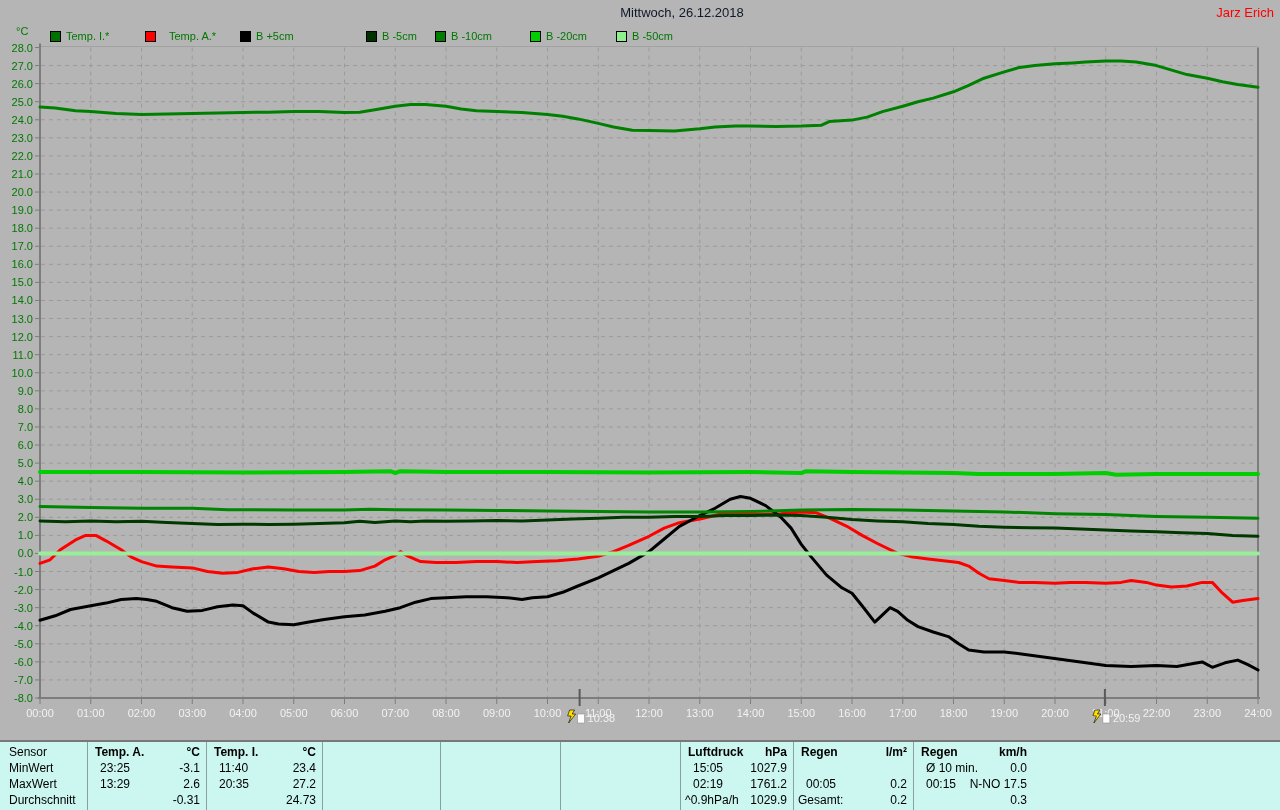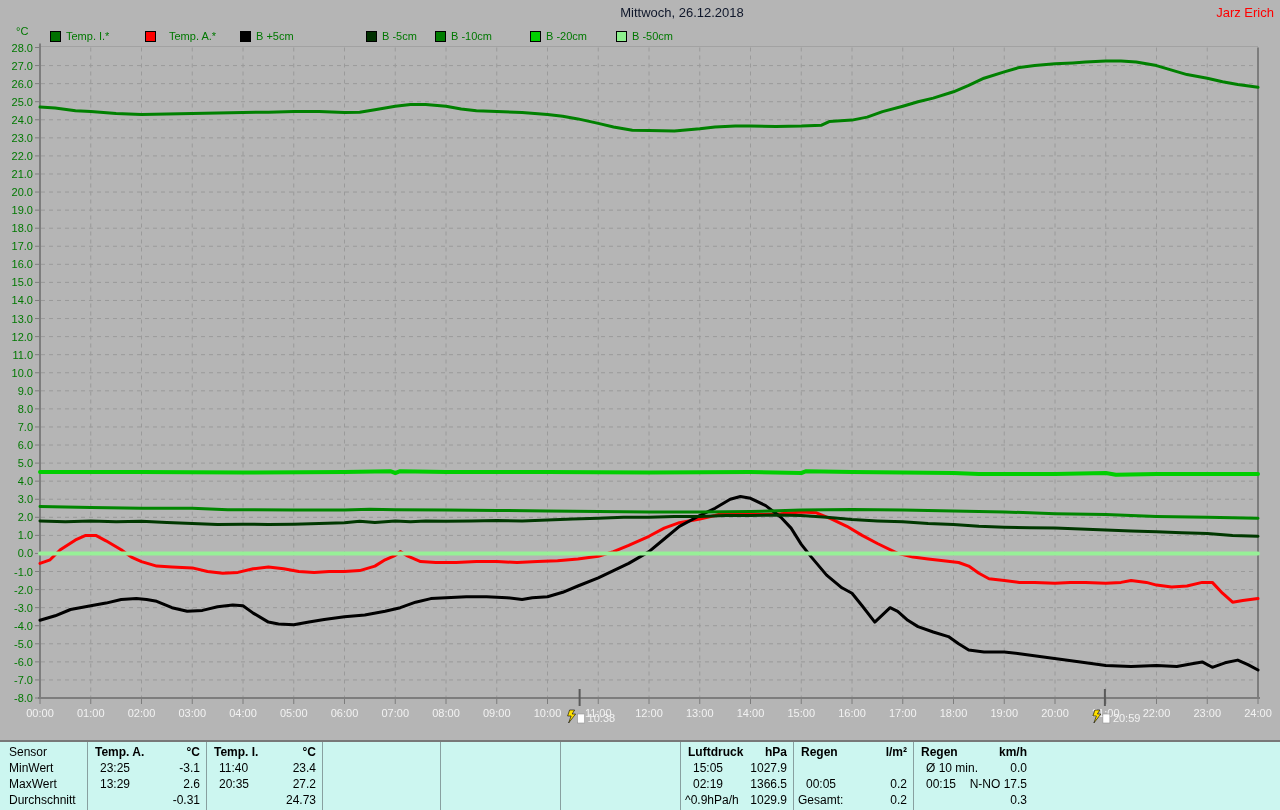--- a/index.html
+++ b/index.html
@@ -305,21 +305,21 @@
     <span class="r3 tl"></span>
     <span class="r3 vr">24.73</span>
   </div>
 
   <div class="fcol" style="left:680px;width:113px">
     <span class="b r0 hl">Luftdruck</span>
     <span class="b r0 hr">hPa</span>
     <span class="r1 tl">15:05</span>
     <span class="r1 vr">1027.9</span>
     <span class="r2 tl">02:19</span>
-    <span class="r2 vr">1366.5</span>
+    <span class="r2 vr">1761.2</span>
     <span class="r3 tl2">^0.9hPa/h</span>
     <span class="r3 vr">1029.9</span>
   </div>
 
   <div class="fcol" style="left:793px;width:120px">
     <span class="b r0 hl">Regen</span>
     <span class="b r0 hr">l/m²</span>
     <span class="r1 tl"></span>
     <span class="r1 vr"></span>
     <span class="r2 tl">00:05</span>

